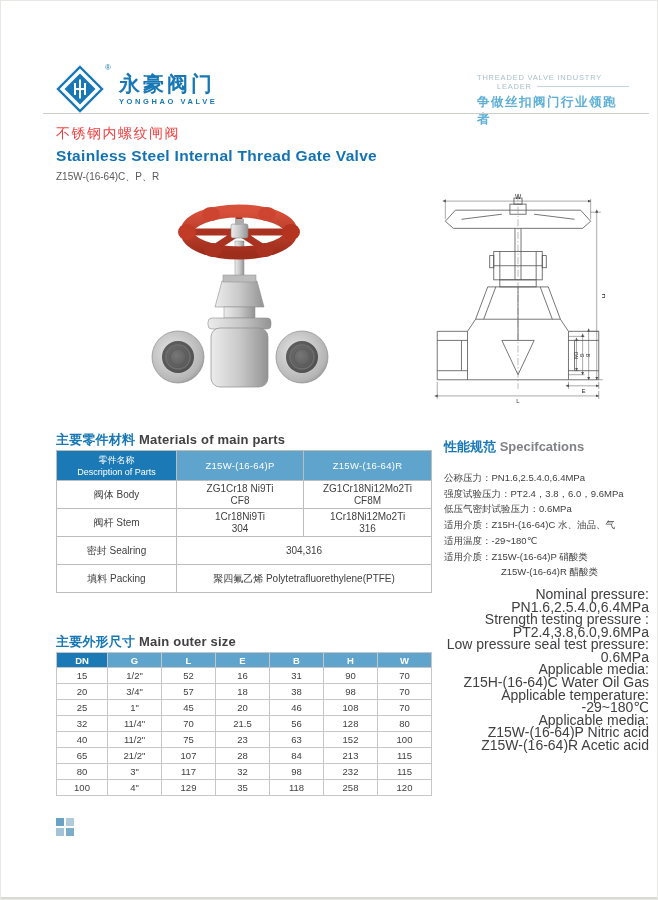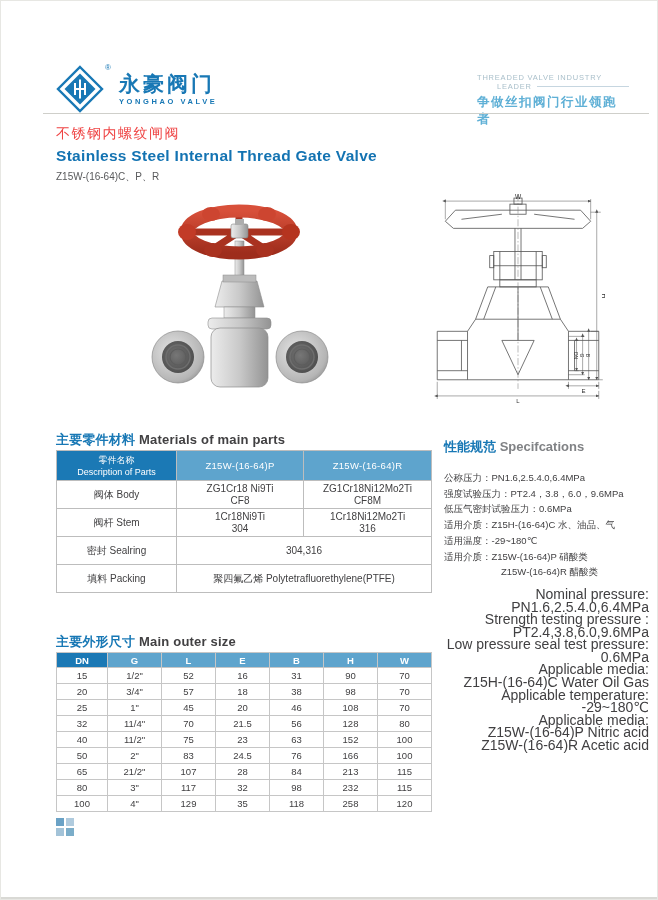--- a/index.html
+++ b/index.html
@@ -368,29 +368,20 @@
       <tr>
         <td>40</td>
           <td>11/2"</td>
           <td>75</td>
           <td>23</td>
           <td>63</td>
           <td>152</td>
           <td>100</td>
       </tr>
       <tr>
-        <td>50</td>
-          <td>2"</td>
-          <td>83</td>
-          <td>24.5</td>
-          <td>76</td>
-          <td>166</td>
-          <td>100</td>
-      </tr>
-      <tr>
         <td>65</td>
           <td>21/2"</td>
           <td>107</td>
           <td>28</td>
           <td>84</td>
           <td>213</td>
           <td>115</td>
       </tr>
       <tr>
         <td>80</td>

